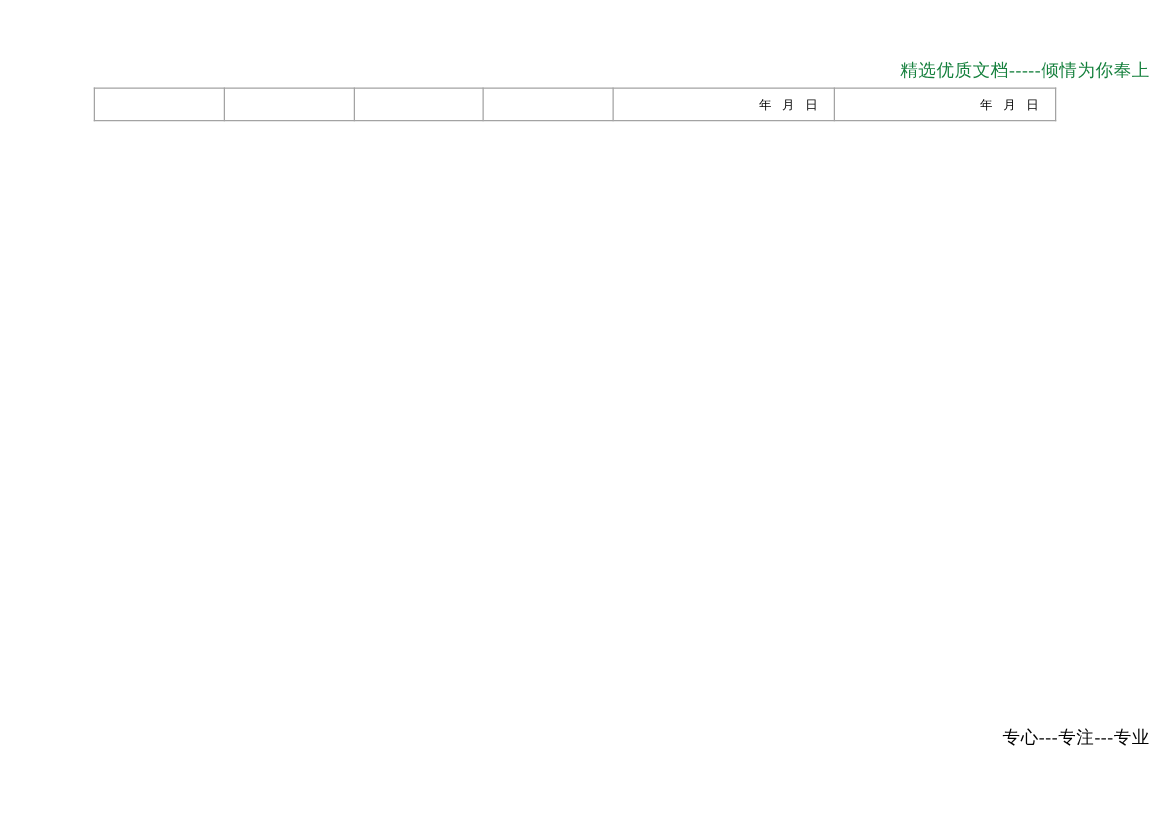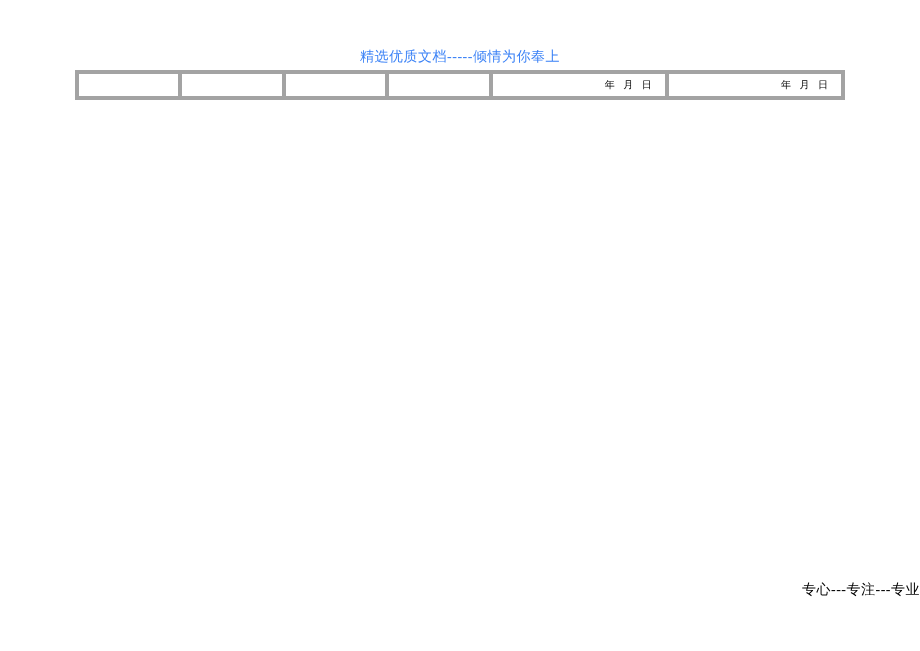--- a/index.html
+++ b/index.html
@@ -8,36 +8,36 @@
       box-sizing: border-box;
     }
     body {
       width: 920px;
       height: 651px;
       background: #ffffff;
       font-family: "SimSun", "宋体", serif;
       position: relative;
     }
     .header-text {
-      text-align: center;
+      text-align: right;
       font-size: 14px;
-      color: #3b82f6;
+      color: #15803d;
       padding-top: 48px;
       letter-spacing: 0.5px;
     }
     .table-container {
       margin: 4px 75px 0 75px;
     }
     table {
       width: 100%;
       border-collapse: collapse;
       table-layout: fixed;
     }
     td {
-      border: 4px solid #a3a3a3;
+      border: 1px solid #a3a3a3;
       height: 26px;
       font-size: 10px;
       color: #000;
       padding: 0 6px;
       vertical-align: middle;
     }
     .col1 { width: 13.5%; }
     .col2 { width: 13.5%; }
     .col3 { width: 13.5%; }
     .col4 { width: 13.5%; }

